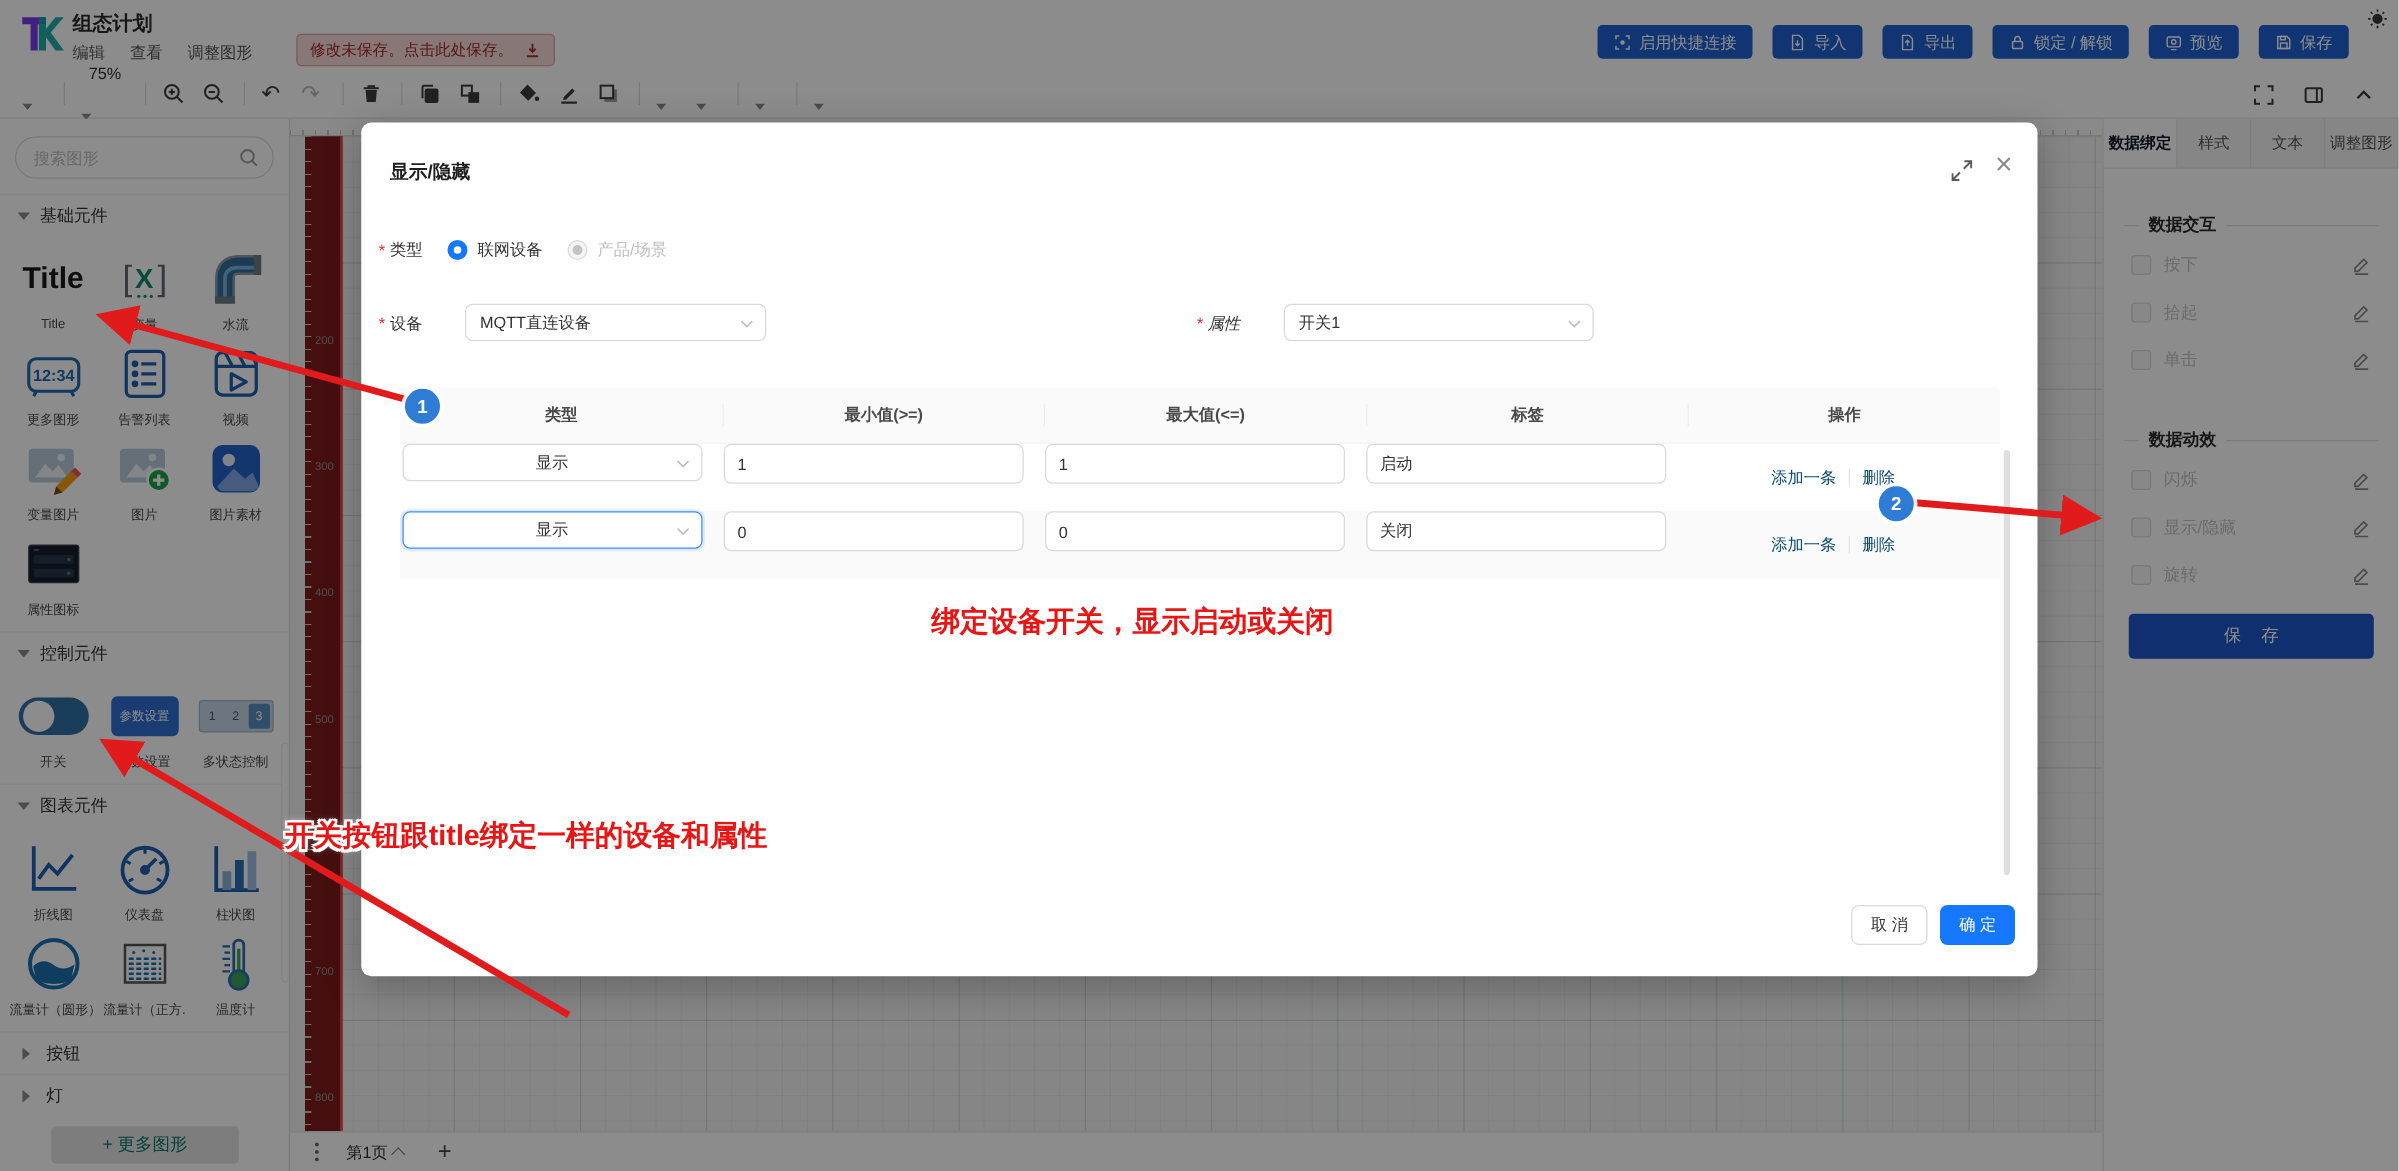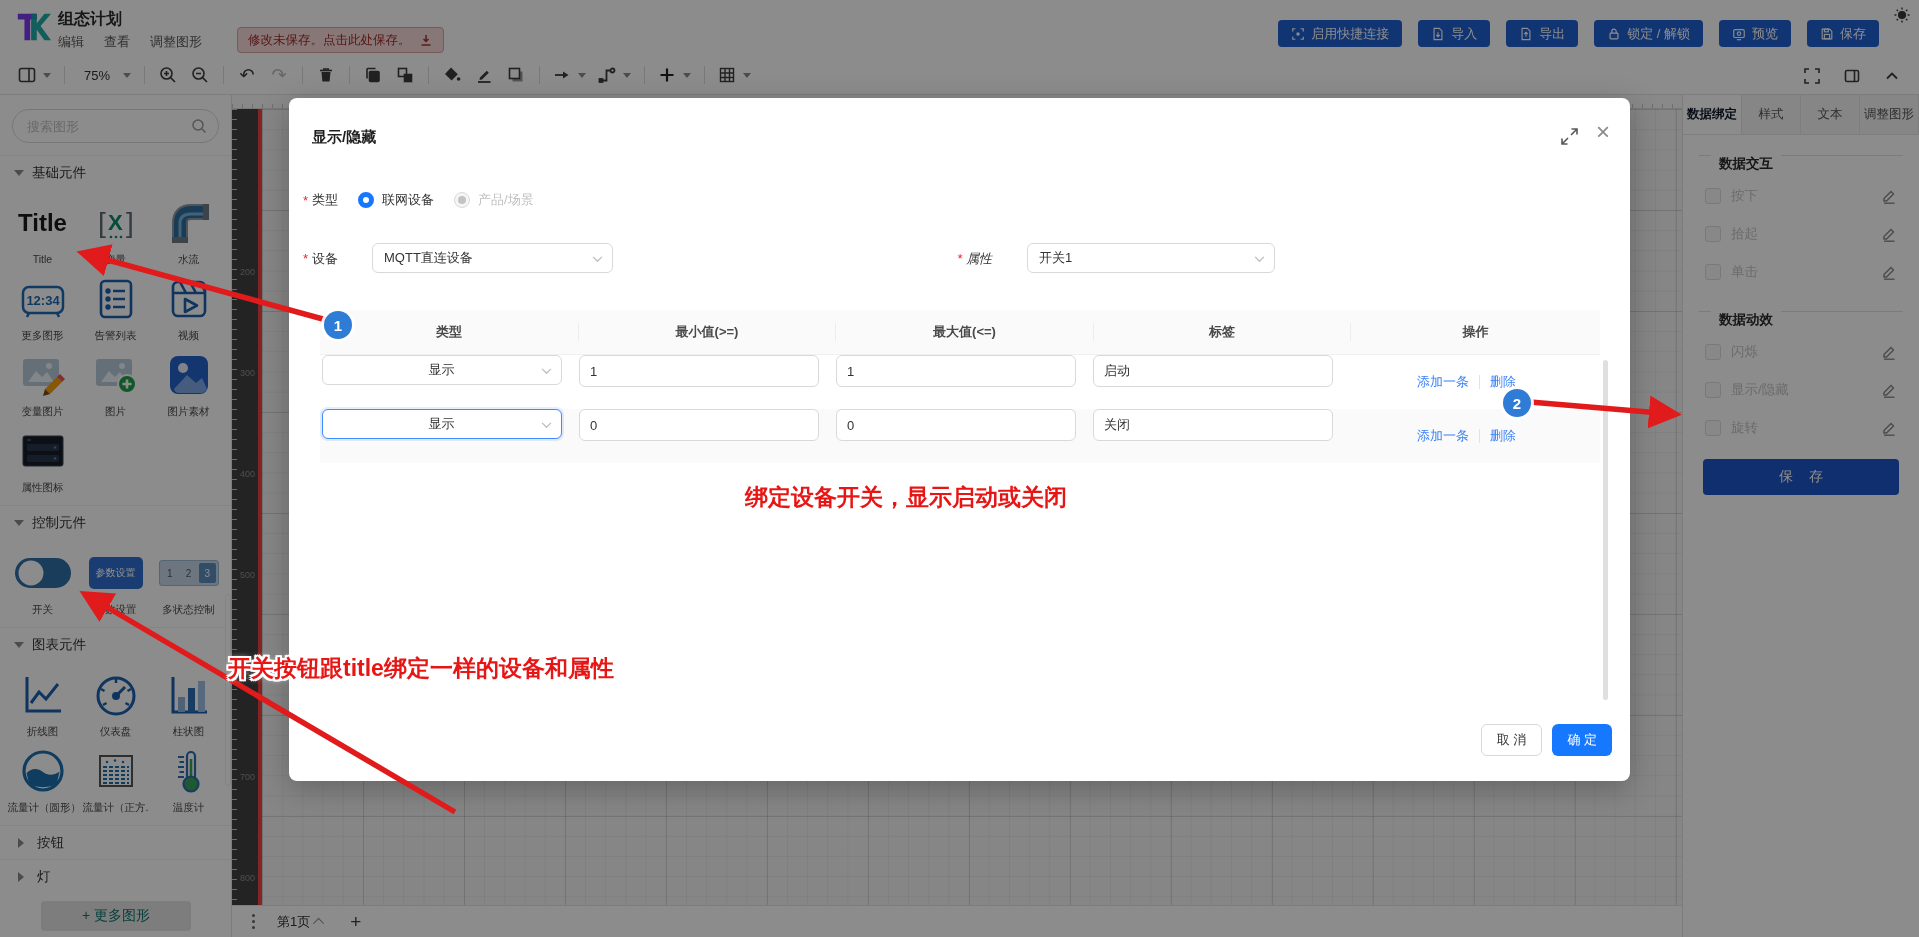--- a/index.html
+++ b/index.html
@@ -20,22 +20,22 @@
   .hdr-actions { position:absolute; right:40px; top:20px; display:flex; gap:16px; }
   .hdr-btn { height:27px; display:flex; align-items:center; gap:6px; padding:0 13px; border-radius:4px;
     background:#1f5fd0; color:#fff; font-size:13px; cursor:pointer; white-space:nowrap; }
   .hdr-btn svg { width:14px; height:14px; }
   .sun { position:absolute; right:8px; top:6px; width:18px; height:18px; }
 
   
   .toolbar { position:absolute; left:0; top:56px; width:1919px; height:39px; background:#fff;
     border-bottom:1px solid #e2e2e2; display:flex; align-items:center; padding-left:14px; z-index:1; }
   .tb-group { display:flex; align-items:center; gap:4px; }
-  .tb-btn { height:28px; min-width:28px; display:flex; align-items:center; justify-content:center;
-    gap:7px; padding:0 4px; border-radius:3px; cursor:pointer; color:#3d3d3d; }
+  .tb-btn { height:28px; min-width:28px; display:flex; align-items:flex-start; justify-content:center;
+    gap:20px; padding:0 4px; border-radius:3px; cursor:pointer; color:#3d3d3d;flex-direction:column; }
   .tb-btn svg { width:18px; height:18px; }
   .tb-sep { width:1px; height:18px; background:#ddd; margin:0 9px; }
   .caret { width:0; height:0; border:4px solid transparent; border-top:5px solid #8a8a8a; margin-top:5px; }
   .zoom-val { font-size:13px; color:#333; padding:0 6px; }
   .glyph { font-size:18px; line-height:1; }
   .glyph.dim { color:#b9b9b9; }
   .tb-right { position:absolute; right:13px; top:0; height:39px; display:flex; align-items:center; gap:12px; }
 
   
   .left-panel { position:absolute; left:0; top:95px; width:232px; height:842px; background:#fff;
@@ -66,22 +66,22 @@
     border-radius:4px; color:#0f766e; font-size:14px; display:flex; align-items:center; justify-content:center; }
   .lp-scroll { position:absolute; right:1px; top:500px; width:4px; height:190px; background:#ffffff;
     border-radius:2px; box-shadow:0 0 0 1px #eee; }
 
   
   .canvas { position:absolute; left:232px; top:95px; width:1450px; height:810px; background:#f2f3f4; z-index:0; }
   .ruler-h { position:absolute; left:0; top:0; width:1450px; height:14px; background:#fafafa;
     border-bottom:1px solid #dcdcdc;
     background-image:repeating-linear-gradient(to right,#c9c9c9 0 1px,transparent 1px 10px); background-size:100% 5px;
     background-position:0 9px; background-repeat:no-repeat; }
-  .ruler-v { position:absolute; left:0; top:14px; width:30px; height:796px; background:#404040;
-    border-right:4px solid #ef4444; }
+  .ruler-v { position:absolute; left:12px; top:14px; width:30px; height:796px; background:#7f1d1d;
+    border-right:2px solid #ef4444; }
   .ruler-v .tickline { position:absolute; left:0; width:30px; height:100%;
     background-image:repeating-linear-gradient(to bottom,#c9c9c9 0 1px,transparent 1px 10px);
     background-size:5px 100%; background-repeat:no-repeat; }
   .rv-num { position:absolute; left:8px; font-size:9px; color:#8f8f8f; }
   .grid { position:absolute; left:30px; top:14px; width:1420px; height:796px;
     background-color:#f4f5f6;
     background-image:
       linear-gradient(to right, rgba(0,0,0,0.10) 1px, transparent 1px),
       linear-gradient(to bottom, rgba(0,0,0,0.10) 1px, transparent 1px),
       linear-gradient(to right, rgba(0,0,0,0.05) 1px, transparent 1px),
@@ -98,21 +98,21 @@
     transform:rotate(45deg) translateY(2px); }
   .plus-page { margin-left:26px; font-size:19px; color:#444; cursor:pointer; line-height:1; }
 
   
   .right-panel { position:absolute; left:1682px; top:95px; width:237px; height:842px; background:#fff;
     border-left:1px solid #e2e2e2; z-index:1; }
   .rp-tabs { display:flex; height:40px; background:#f4f4f4; border-bottom:1px solid #e6e6e6; }
   .rp-tab { flex:1; display:flex; align-items:center; justify-content:center; font-size:12.5px; color:#555;
     border-right:1px solid #e4e4e4; cursor:pointer; white-space:nowrap; }
   .rp-tab.active { background:#fff; color:#0f172a; font-weight:bold; }
-  .rp-sec { display:flex; gap:8px; margin:20px 16px 4px 16px; }
+  .rp-sec { display:flex; align-items:center; gap:8px; margin:36px 16px 4px 16px; }
   .rp-sec .ln-s { width:12px; height:1px; background:#e0e0e0; }
   .rp-sec .ln-l { flex:1; height:1px; background:#e0e0e0; }
   .rp-sec-title { font-size:13.5px; font-weight:bold; color:#2b2b2b; white-space:nowrap; }
   .rp-item { height:38px; display:flex; align-items:center; padding:0 22px; }
   .rp-check { width:16px; height:16px; border:1px solid #dcdcdc; border-radius:3px; background:#f7f7f7; cursor:pointer; }
   .rp-item-label { margin-left:10px; font-size:13.5px; color:#c4c4c4; }
   .rp-edit { margin-left:auto; width:16px; height:16px; cursor:pointer; }
   .rp-save { margin:12px 20px 0 20px; height:36px; background:#1e56c8; border-radius:4px; color:#fff;
     font-size:14px; letter-spacing:6px; display:flex; align-items:center; justify-content:center;
     padding-left:6px; cursor:pointer; }
@@ -150,21 +150,21 @@
   .th.c1 { width:258px; } .th.c2 { width:257px; } .th.c3 { width:258px; } .th.c4 { width:257px; } .th.c5 { width:250px; }
   .t-row { display:flex; height:54px; }
   .t-row.alt { background:#fafafa; }
   .cell-sel { width:240px; margin-left:2px; }
   .cell-sel .select { position:relative; left:0; width:240px; justify-content:center; }
   .cell-sel .select span { margin-right:-14px; }
   .t-input { width:240px; height:32px; border:1px solid #d9d9d9; border-radius:6px; padding:0 10px;
     font-size:13px; color:#333; outline:none; margin-left:17px; background:#fff; }
   .sel-focus { border-color:#3e8bff !important; box-shadow:0 0 0 2px rgba(22,119,255,.12); }
   .ops { flex:1; display:flex; align-items:center; justify-content:center; gap:0; font-size:13px; }
-  .link { color:#3b82f6; cursor:pointer; white-space:nowrap; }
+  .link { color:#0c4a6e; cursor:pointer; white-space:nowrap; }
   .ops .bar { width:1px; height:14px; background:#e3e3e3; margin:0 10px; }
   .m-scroll { position:absolute; left:1314px; top:262px; width:5px; height:340px; background:#dfdfdf; border-radius:3px; }
   .m-footer { position:absolute; right:18px; bottom:25px; display:flex; gap:10px; }
   .btn { height:32px; border-radius:6px; font-size:13px; display:flex; align-items:center; justify-content:center;
     cursor:pointer; padding:0 15px; white-space:nowrap; }
   .btn.ghost { border:1px solid #d9d9d9; background:#fff; color:#333; }
   .btn.primary { background:#1677ff; color:#fff; }
 
   
   .anno { position:absolute; inset:0; z-index:30; pointer-events:none; }

